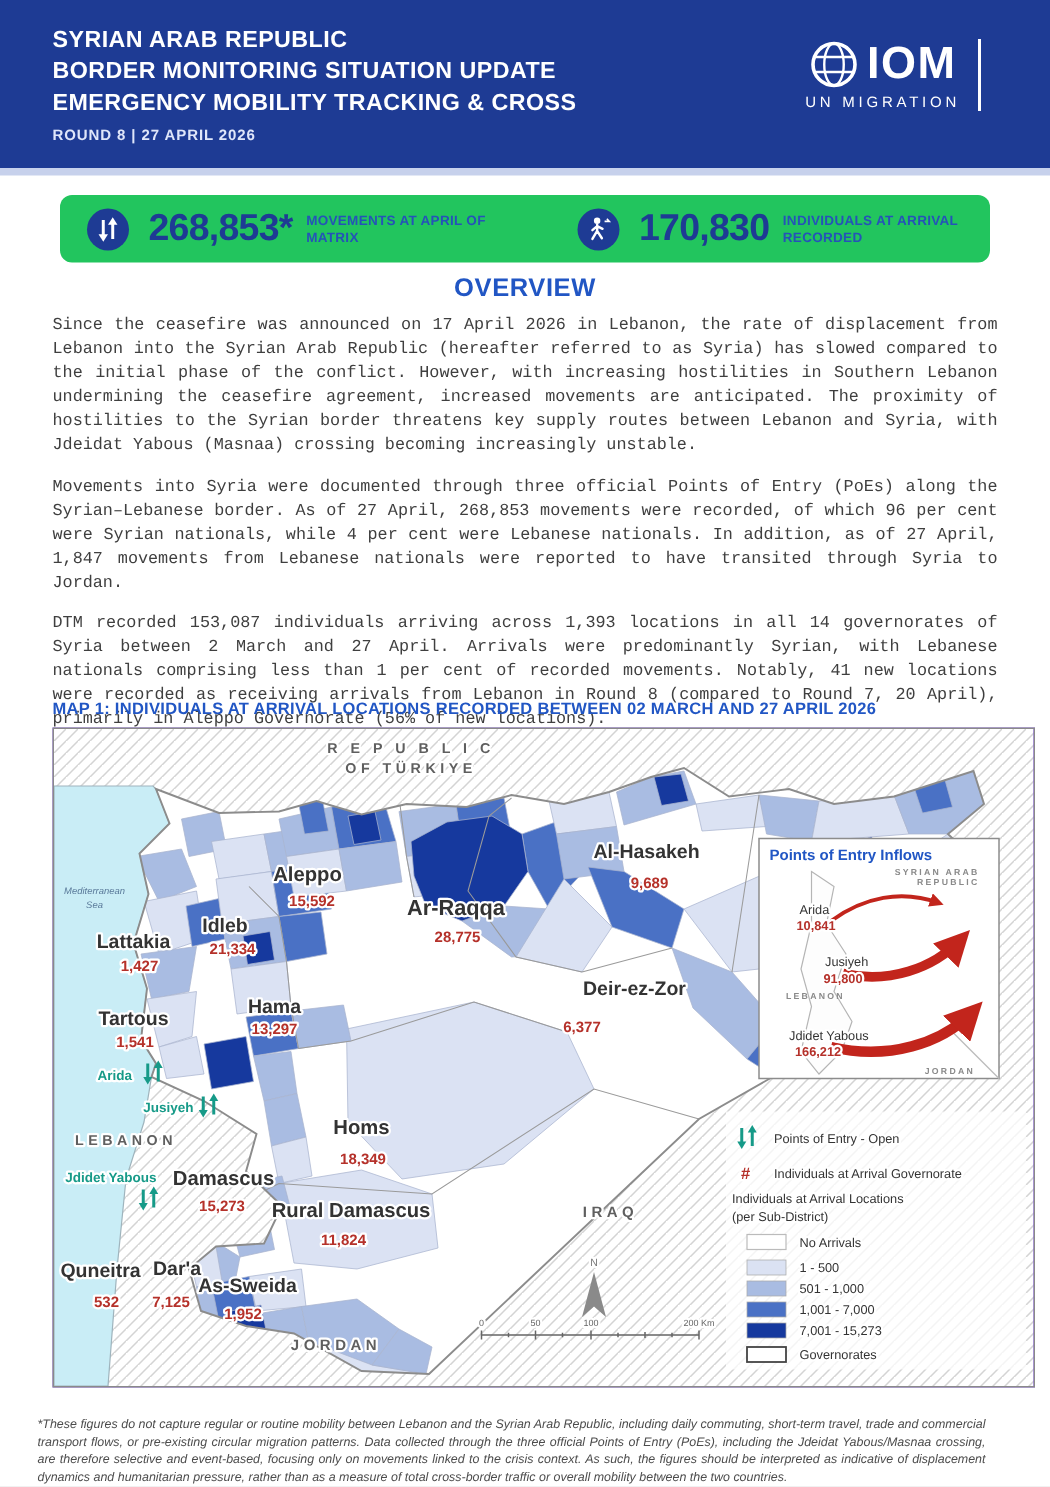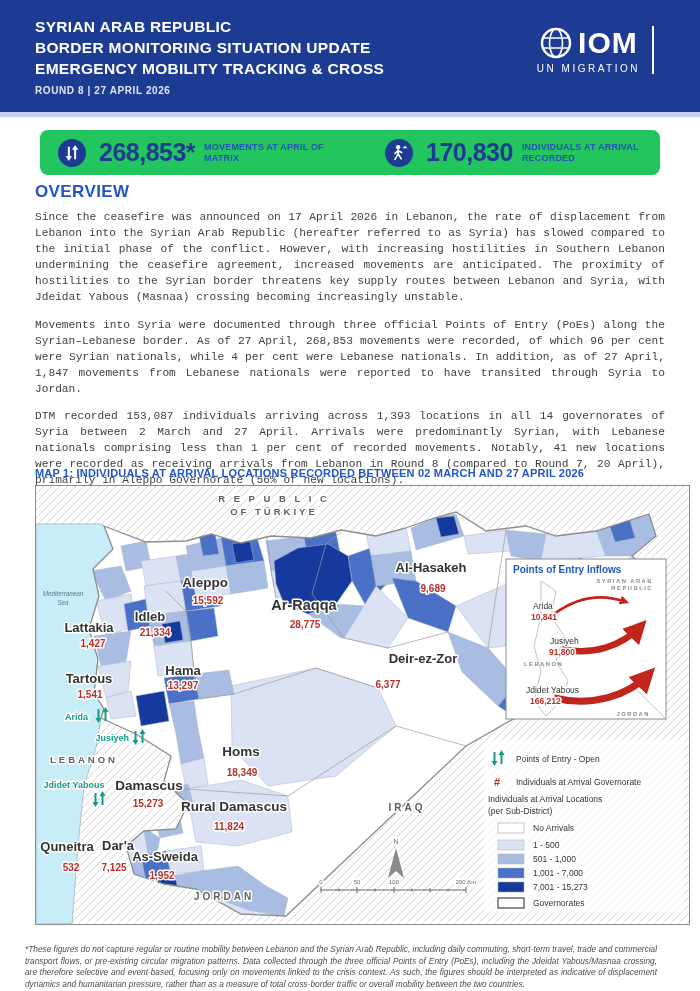--- a/index.html
+++ b/index.html
@@ -26,21 +26,21 @@
   .stats{position:absolute;left:40px;top:130px;width:620px;height:45px;background:#22c55e;
          border-radius:8px;}
   .stat{position:absolute;top:0;height:45px;display:flex;align-items:center;}
   .stat1{left:18px;} .stat2{left:345px;}
   .stat-ico{width:28px;height:28px;border-radius:50%;background:#1e3b94;flex:0 0 28px;
             display:flex;align-items:center;justify-content:center;}
   .stat-num{font-size:25px;font-weight:700;color:#1e3b94;margin:0 9px 0 13px;letter-spacing:-.5px;}
   .stat-lab{font-size:9px;font-weight:700;color:#2553b8;line-height:10.5px;letter-spacing:.2px;}
   
   .ovr{position:absolute;left:35px;top:182px;width:630px;}
-  .ovr h2{margin:0 0 7px 0;font-size:17px;font-weight:700;color:#2156c4;letter-spacing:.4px;}
+  .ovr h2{margin:0 0 7px 0;font-size:17px;font-weight:700;color:#2156c4;letter-spacing:.4px;text-align:center;}
   .ovr p{margin:0 0 11px 0;font-size:11.2px;line-height:16.1px;color:#3f3f3f;text-align:justify;font-family:Liberation Mono, monospace;}
   .ovr .em{font-style:italic;font-weight:700;}
   .map-title{position:absolute;left:35px;top:467px;font-size:11px;font-weight:700;color:#2156c4;
              letter-spacing:.2px;}
   
   .map-frame{position:absolute;left:35px;top:485px;width:653px;height:438px;
              border:1px solid #8a8a8a;box-sizing:content-box;background:#8b5cf6;}
   .map-caption{position:absolute;left:35px;top:928px;width:640px;font-size:8.3px;font-style:italic;
                color:#9a9a9a;}
   .footnote{position:absolute;left:25px;top:944px;width:632px;font-size:8.3px;font-style:italic;

